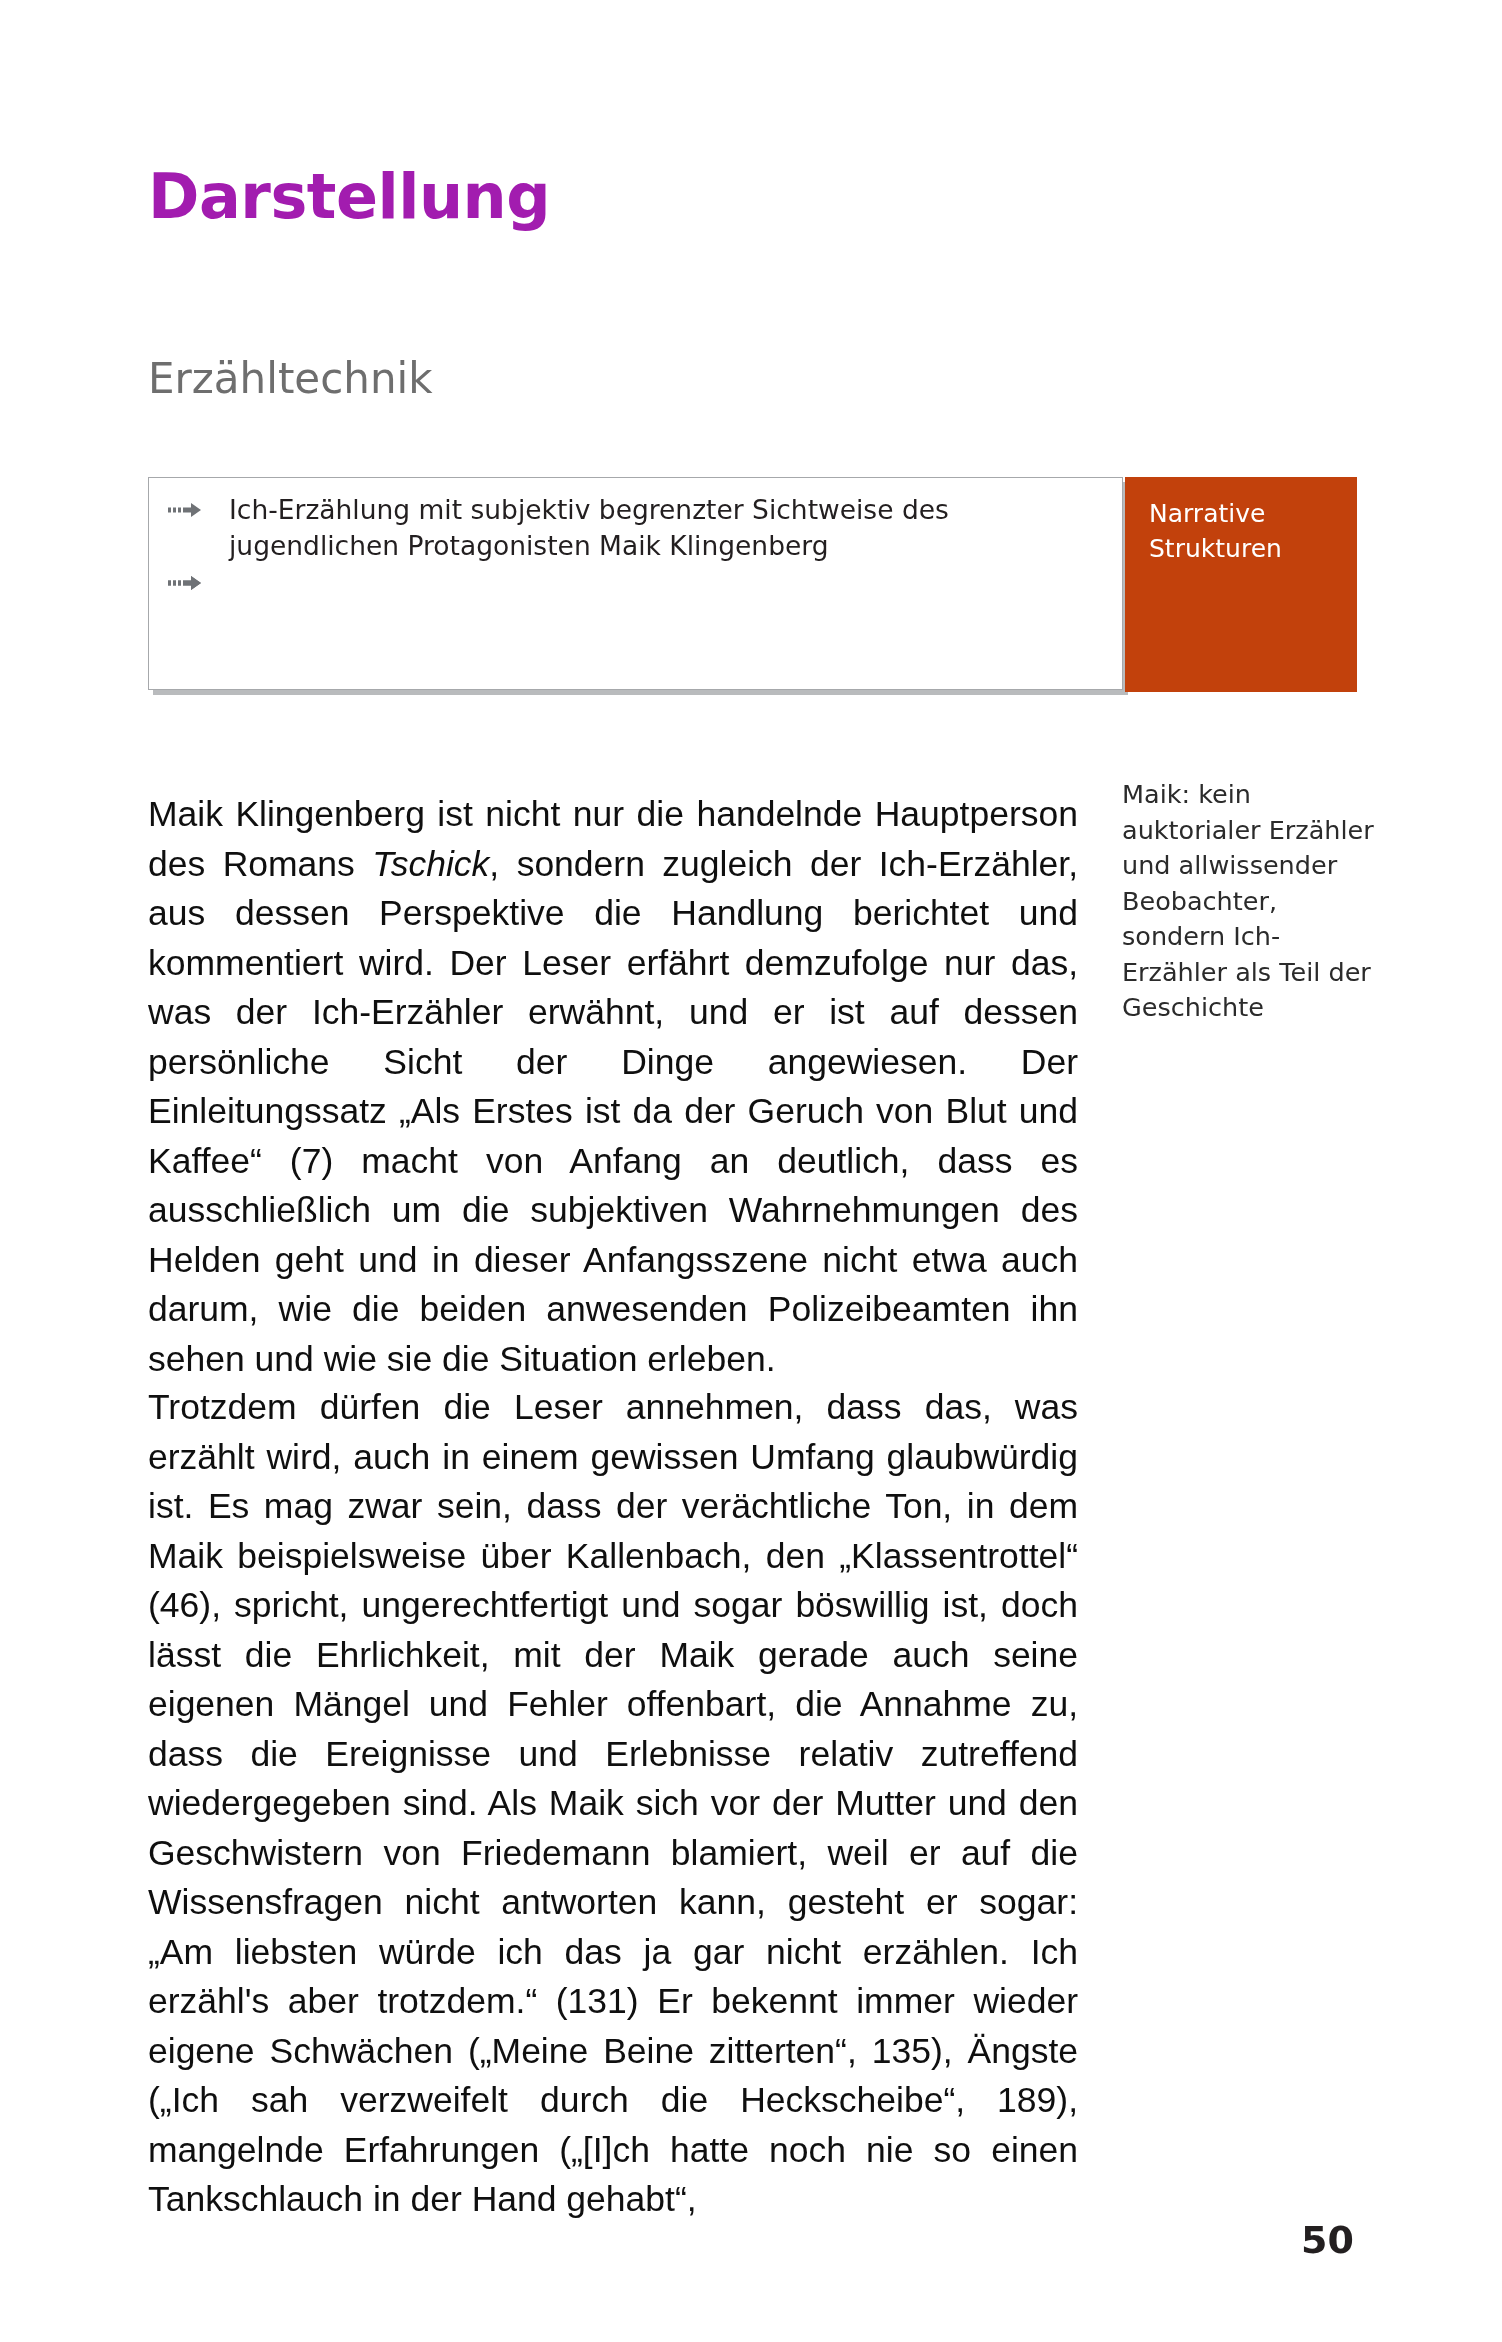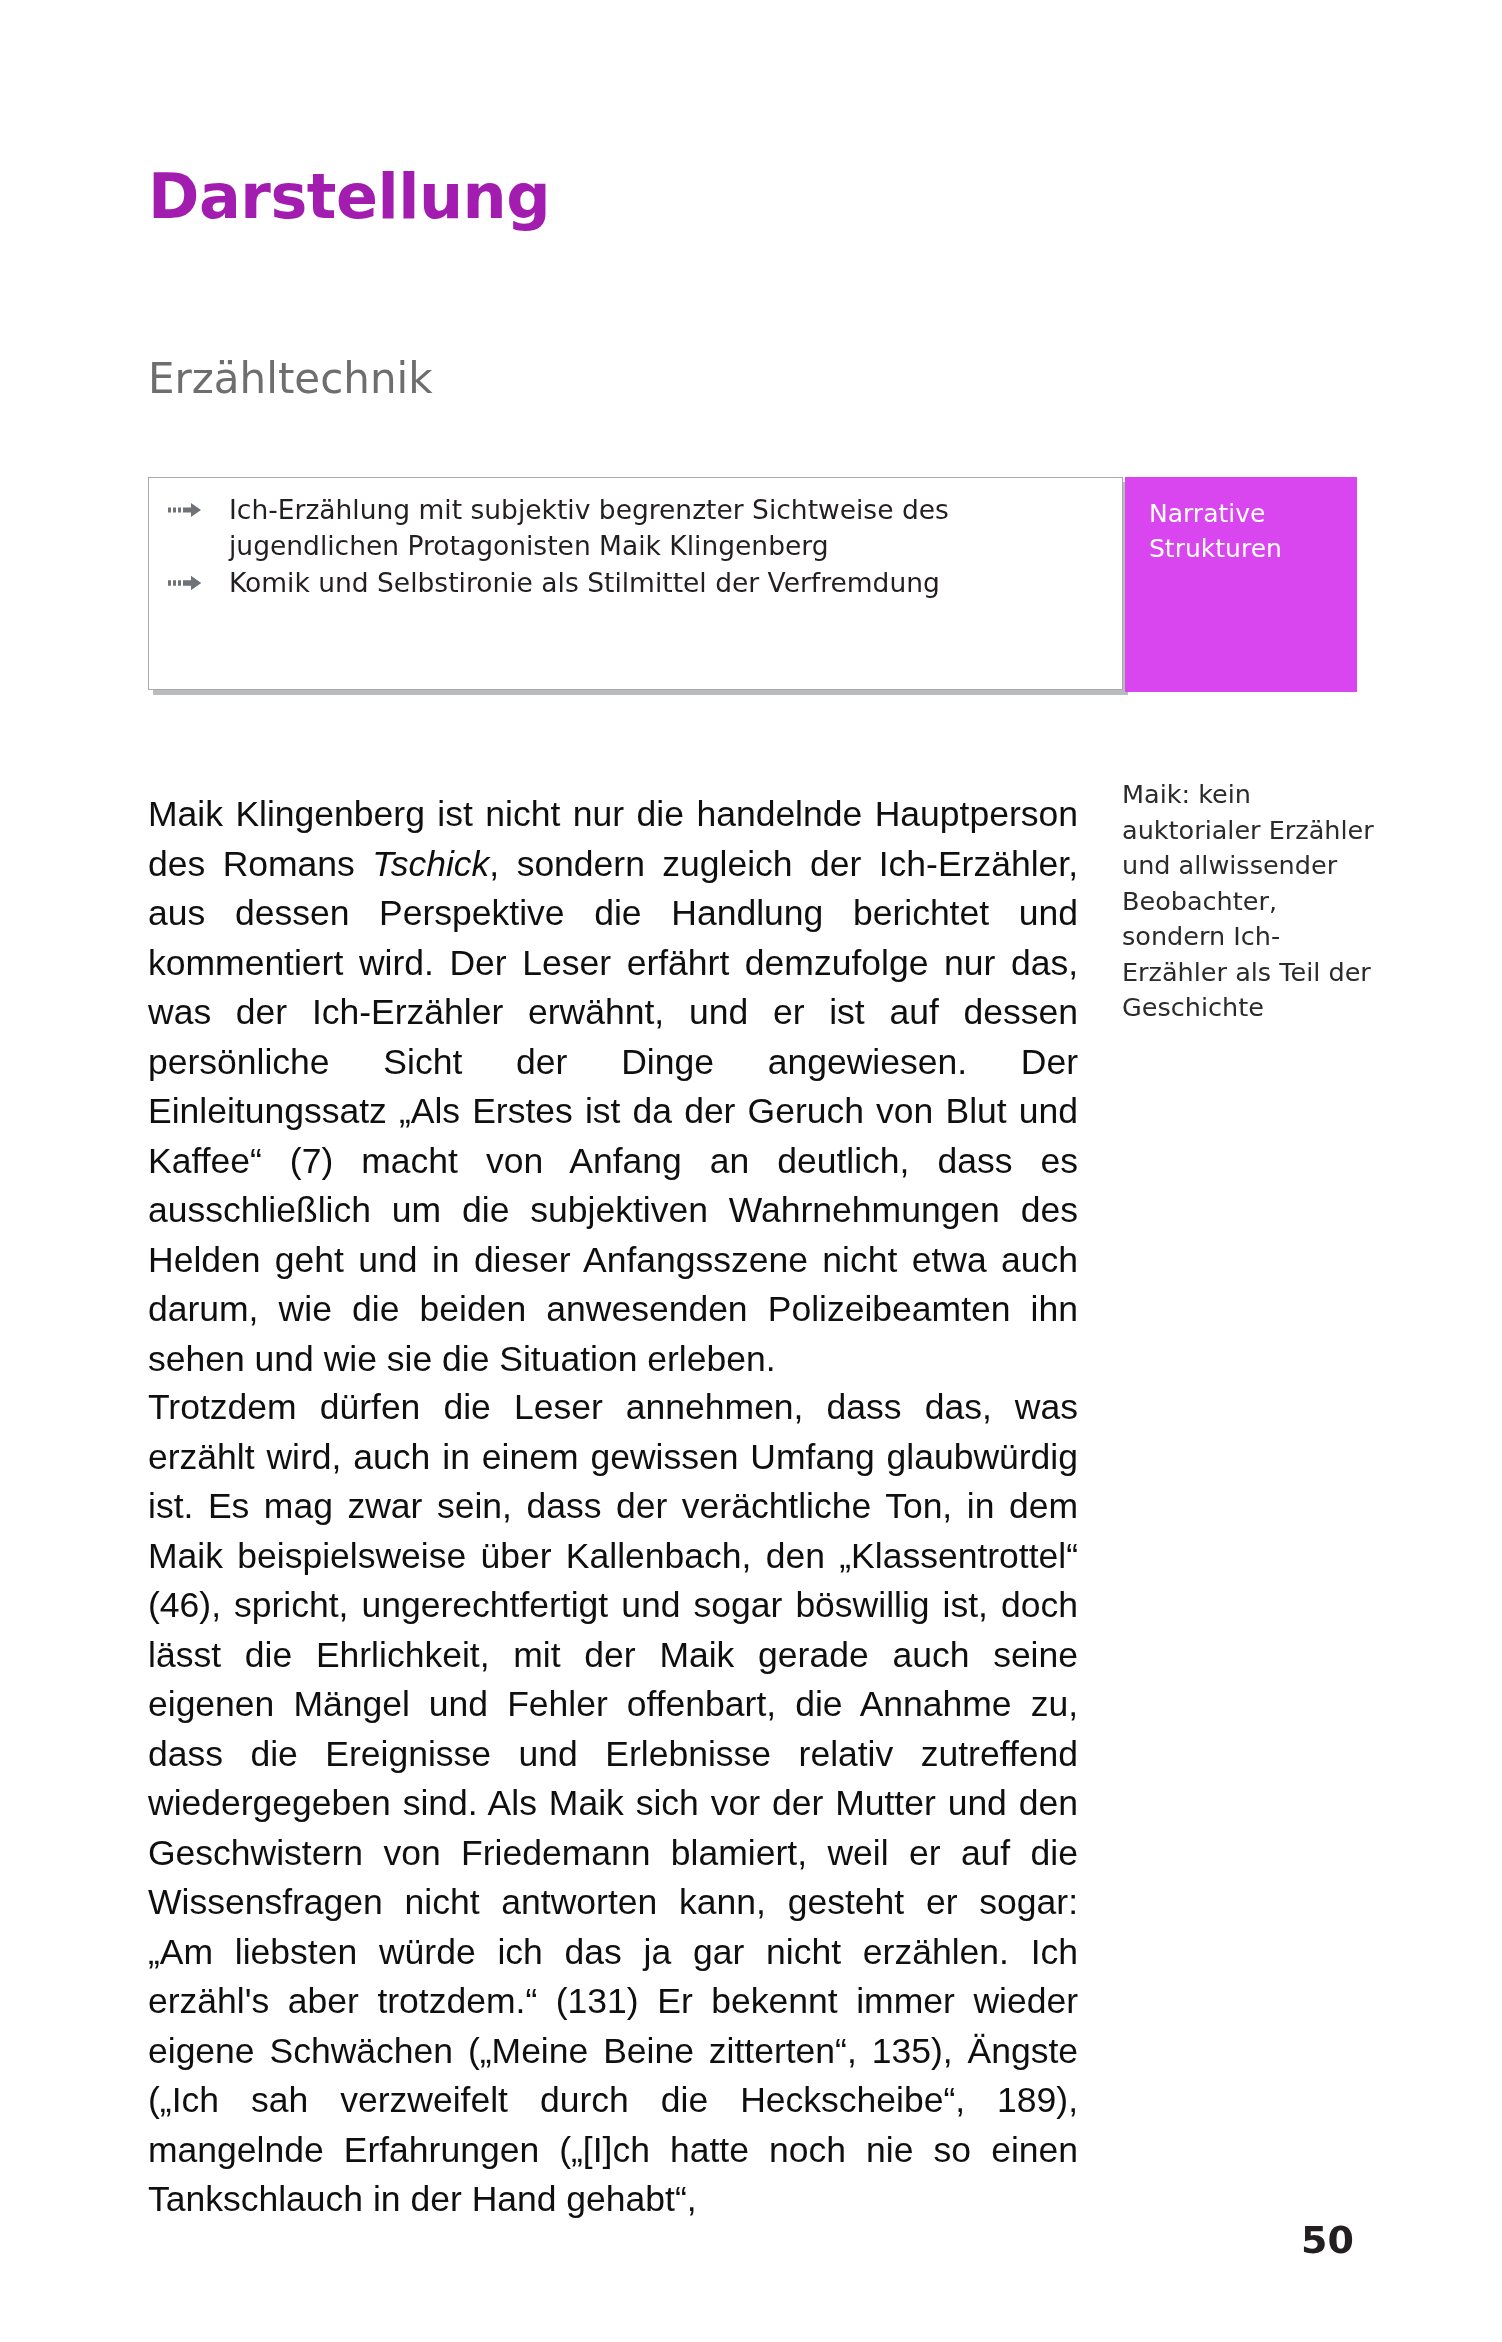--- a/index.html
+++ b/index.html
@@ -92,21 +92,21 @@
   }
   .bullet-arrow svg { display: block; }
 
   
   .gray-tab {
     position: absolute;
     left: 1125px;
     top: 477px;
     width: 232px;
     height: 215px;
-    background: #d946ef;
+    background: #c2410c;
   }
   .gray-tab-text {
     position: absolute;
     left: 24px;
     top: 19px;
     right: 10px;
     font-family: "DejaVu Sans", sans-serif;
     font-size: 25px;
     line-height: 35px;
     color: #ffffff;
@@ -187,21 +187,20 @@
         <li class="bullet-item">
           <span class="bullet-arrow">
             <svg width="40" height="28" viewBox="0 0 40 28">
               <rect x="1" y="11.5" width="3" height="5" fill="#6f7276"></rect>
               <rect x="6" y="11.5" width="3" height="5" fill="#6f7276"></rect>
               <rect x="11" y="11.5" width="3" height="5" fill="#6f7276"></rect>
               <rect x="16" y="11.5" width="10" height="5" fill="#6f7276"></rect>
               <polygon points="24,7 34,14 24,21" fill="#6f7276"></polygon>
             </svg>
           </span>
-          <span>Komik und Selbstironie als Stilmittel der Verfremdung</span>
         </li>
       </ul>
     </div>
   </div>
 
   <div class="gray-tab">
     <div class="gray-tab-text">Narrative Strukturen</div>
   </div>
 
   <div class="para-block-1">

